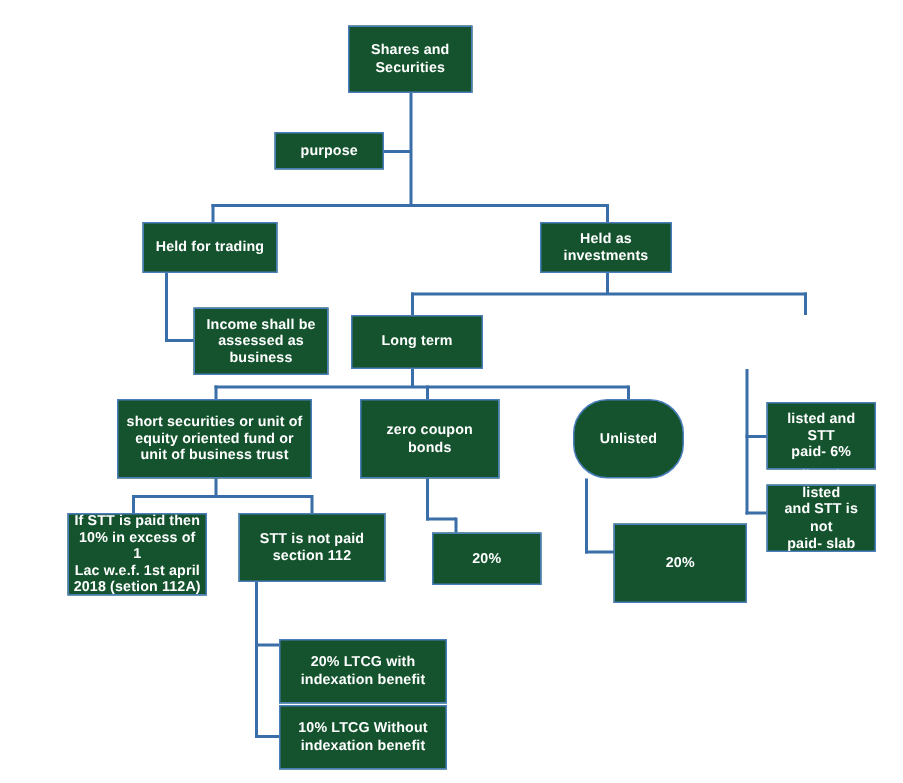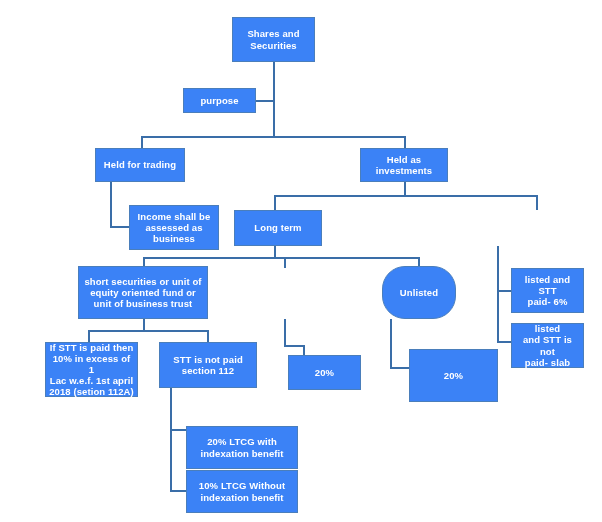--- a/index.html
+++ b/index.html
@@ -14,21 +14,21 @@
   #canvas {
     position: relative;
     width: 602px;
     height: 522px;
     background: #ffffff;
     overflow: hidden;
   }
   .node {
     position: absolute;
     box-sizing: border-box;
-    background: #3b82f6;
+    background: #14532d;
     border: 1px solid #4a7ebb;
     color: #ffffff;
     display: flex;
     align-items: center;
     justify-content: center;
     text-align: center;
     line-height: 1.18;
     font-weight: 600;
     letter-spacing: 0.1px;
     padding: 2px 3px;
@@ -103,20 +103,21 @@
 assessed  as
 business</div>
 
   <div class="node" style="left:234px; top:210px; width:88px; height:36px;">Long term</div>
 
 
   <div class="node" style="left:78px; top:266px; width:130px; height:53px;">short  securities or unit of
 equity oriented fund  or
 unit of business  trust</div>
 
+  <div class="node" style="left:240px; top:266px; width:93px; height:53px;">zero coupon bonds</div>
 
   <div class="node" style="left:382px; top:266px; width:74px; height:53px;border-radius:23px;">Unlisted</div>
 
   <div class="node" style="left:511px; top:268px; width:73px; height:45px;">listed and STT
 paid- 6%</div>
 
   <div class="node" style="left:511px; top:323px; width:73px; height:45px;">unlisted or listed
 and STT is not
 paid- slab Rate.</div>
 

